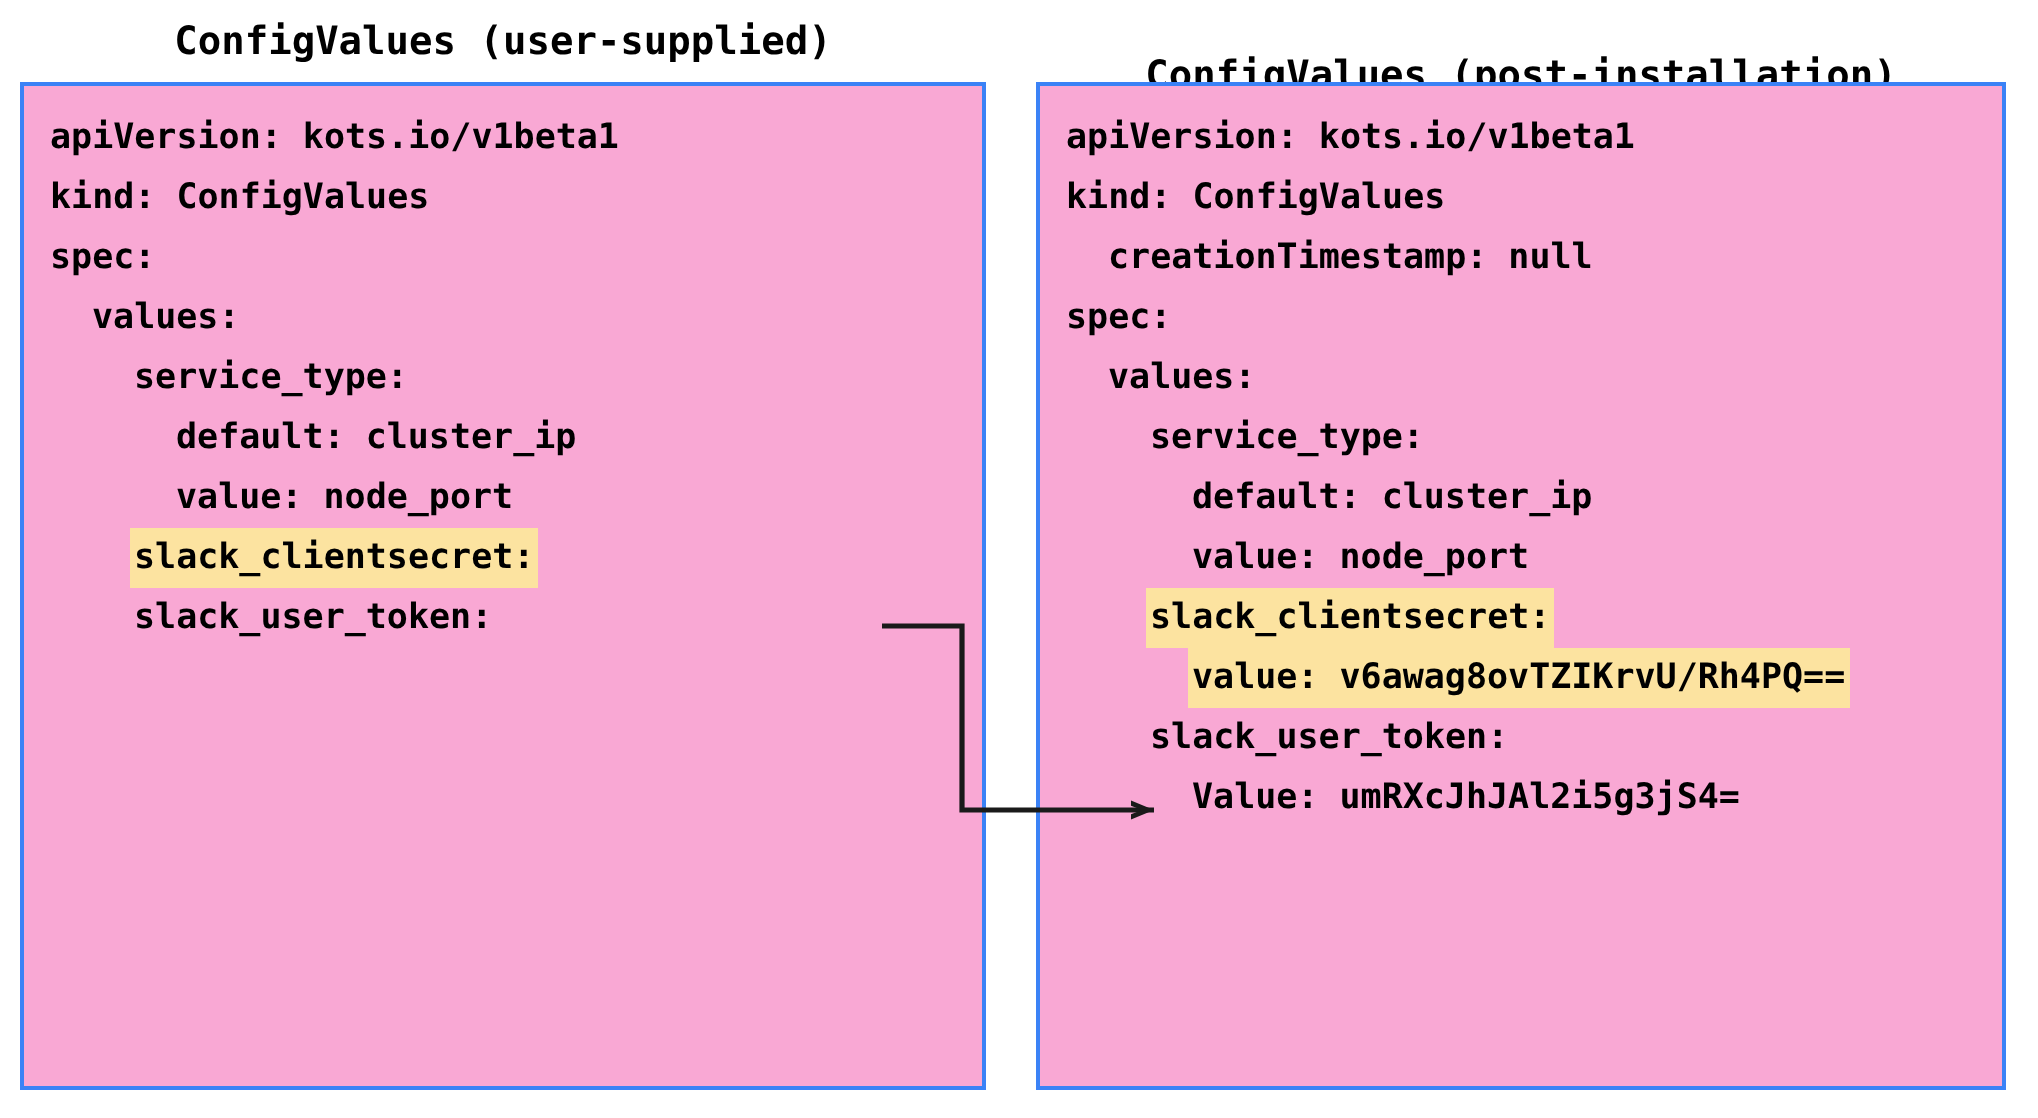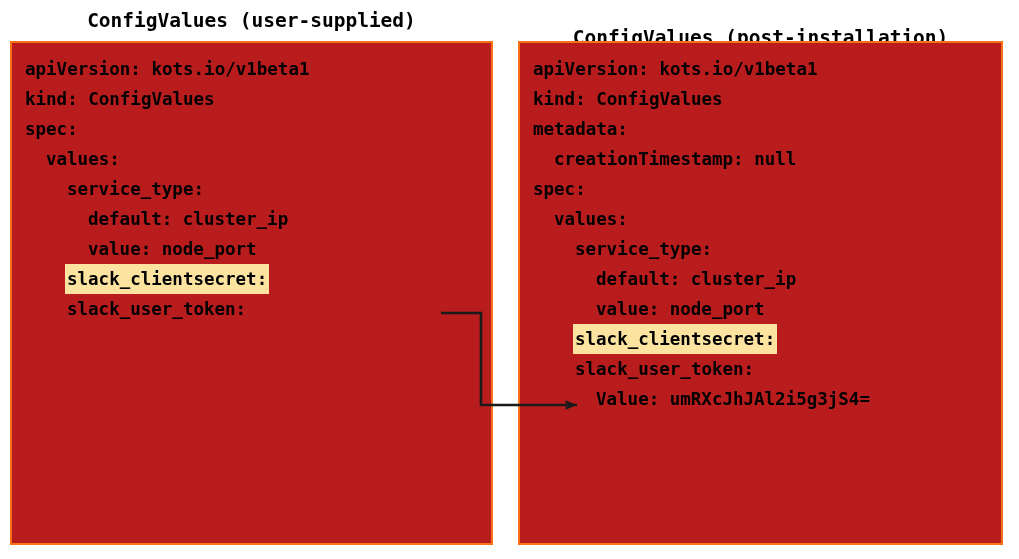--- a/index.html
+++ b/index.html
@@ -34,22 +34,22 @@
     letter-spacing: 0px;
     white-space: nowrap;
     text-align: center;
   }
   #title-left  { left: 10px;  top: 9px;  width: 483px; }
   #title-right { left: 518px; top: 26px;  width: 485px; }
 
   
   .panel {
     position: absolute;
-    background: #b91c1c;
-    border: 2px solid #f97316;
+    background: #f9a8d4;
+    border: 2px solid #3b82f6;
     box-sizing: border-box;
     overflow: hidden;
   }
   #panel-left  { left: 10px;  top: 41px; width: 483px; height: 504px; }
   #panel-right { left: 518px; top: 41px; width: 485px; height: 504px; }
 
   .code {
     position: absolute;
     left: 0; top: 0;
     width: 100%;
@@ -97,28 +97,28 @@
         <div class="line"><span class="txt" style="margin-left: 63px;">value: node_port</span></div>
         <div class="line hl"><span class="txt" style="margin-left: 42px;">slack_clientsecret:</span></div>
         <div class="line"><span class="txt" style="margin-left: 42px;">slack_user_token:</span></div>
       </div>
   </div>
 
   <div class="panel" id="panel-right">
     <div class="code" id="code-right">
         <div class="line"><span class="txt" style="margin-left: 0px;">apiVersion: kots.io/v1beta1</span></div>
         <div class="line"><span class="txt" style="margin-left: 0px;">kind: ConfigValues</span></div>
-        <div class="line"><span class="txt" style="margin-left: 0px;">metadata:</span></div>
         <div class="line"><span class="txt" style="margin-left: 21px; text-align: right;">creationTimestamp: null</span></div>
         <div class="line"><span class="txt" style="margin-left: 0px;">spec:</span></div>
         <div class="line"><span class="txt" style="margin-left: 21px;">values:</span></div>
         <div class="line"><span class="txt" style="margin-left: 42px;">service_type:</span></div>
         <div class="line"><span class="txt" style="margin-left: 63px;">default: cluster_ip</span></div>
         <div class="line"><span class="txt" style="margin-left: 63px;">value: node_port</span></div>
         <div class="line hl"><span class="txt" style="margin-left: 42px;">slack_clientsecret:</span></div>
+        <div class="line hl"><span class="txt" style="margin-left: 63px;">value: v6awag8ovTZIKrvU/Rh4PQ==</span></div>
         <div class="line"><span class="txt" style="margin-left: 42px;">slack_user_token:</span></div>
         <div class="line"><span class="txt" style="margin-left: 63px;">Value: umRXcJhJAl2i5g3jS4=</span></div>
       </div>
   </div>
 
   <svg class="connector" id="connector-svg" width="1019" height="559">
     <defs>
       <marker id="openArrow" markerWidth="13" markerHeight="11" refX="12" refY="5.5" orient="auto" markerUnits="userSpaceOnUse">
         <path d="M0.5,0.8 L12,5.5 L0.5,10.2 L0.5,7.6 L6,5.5 L0.5,3.4 Z" fill="#1a1a1a"></path>
       </marker>

